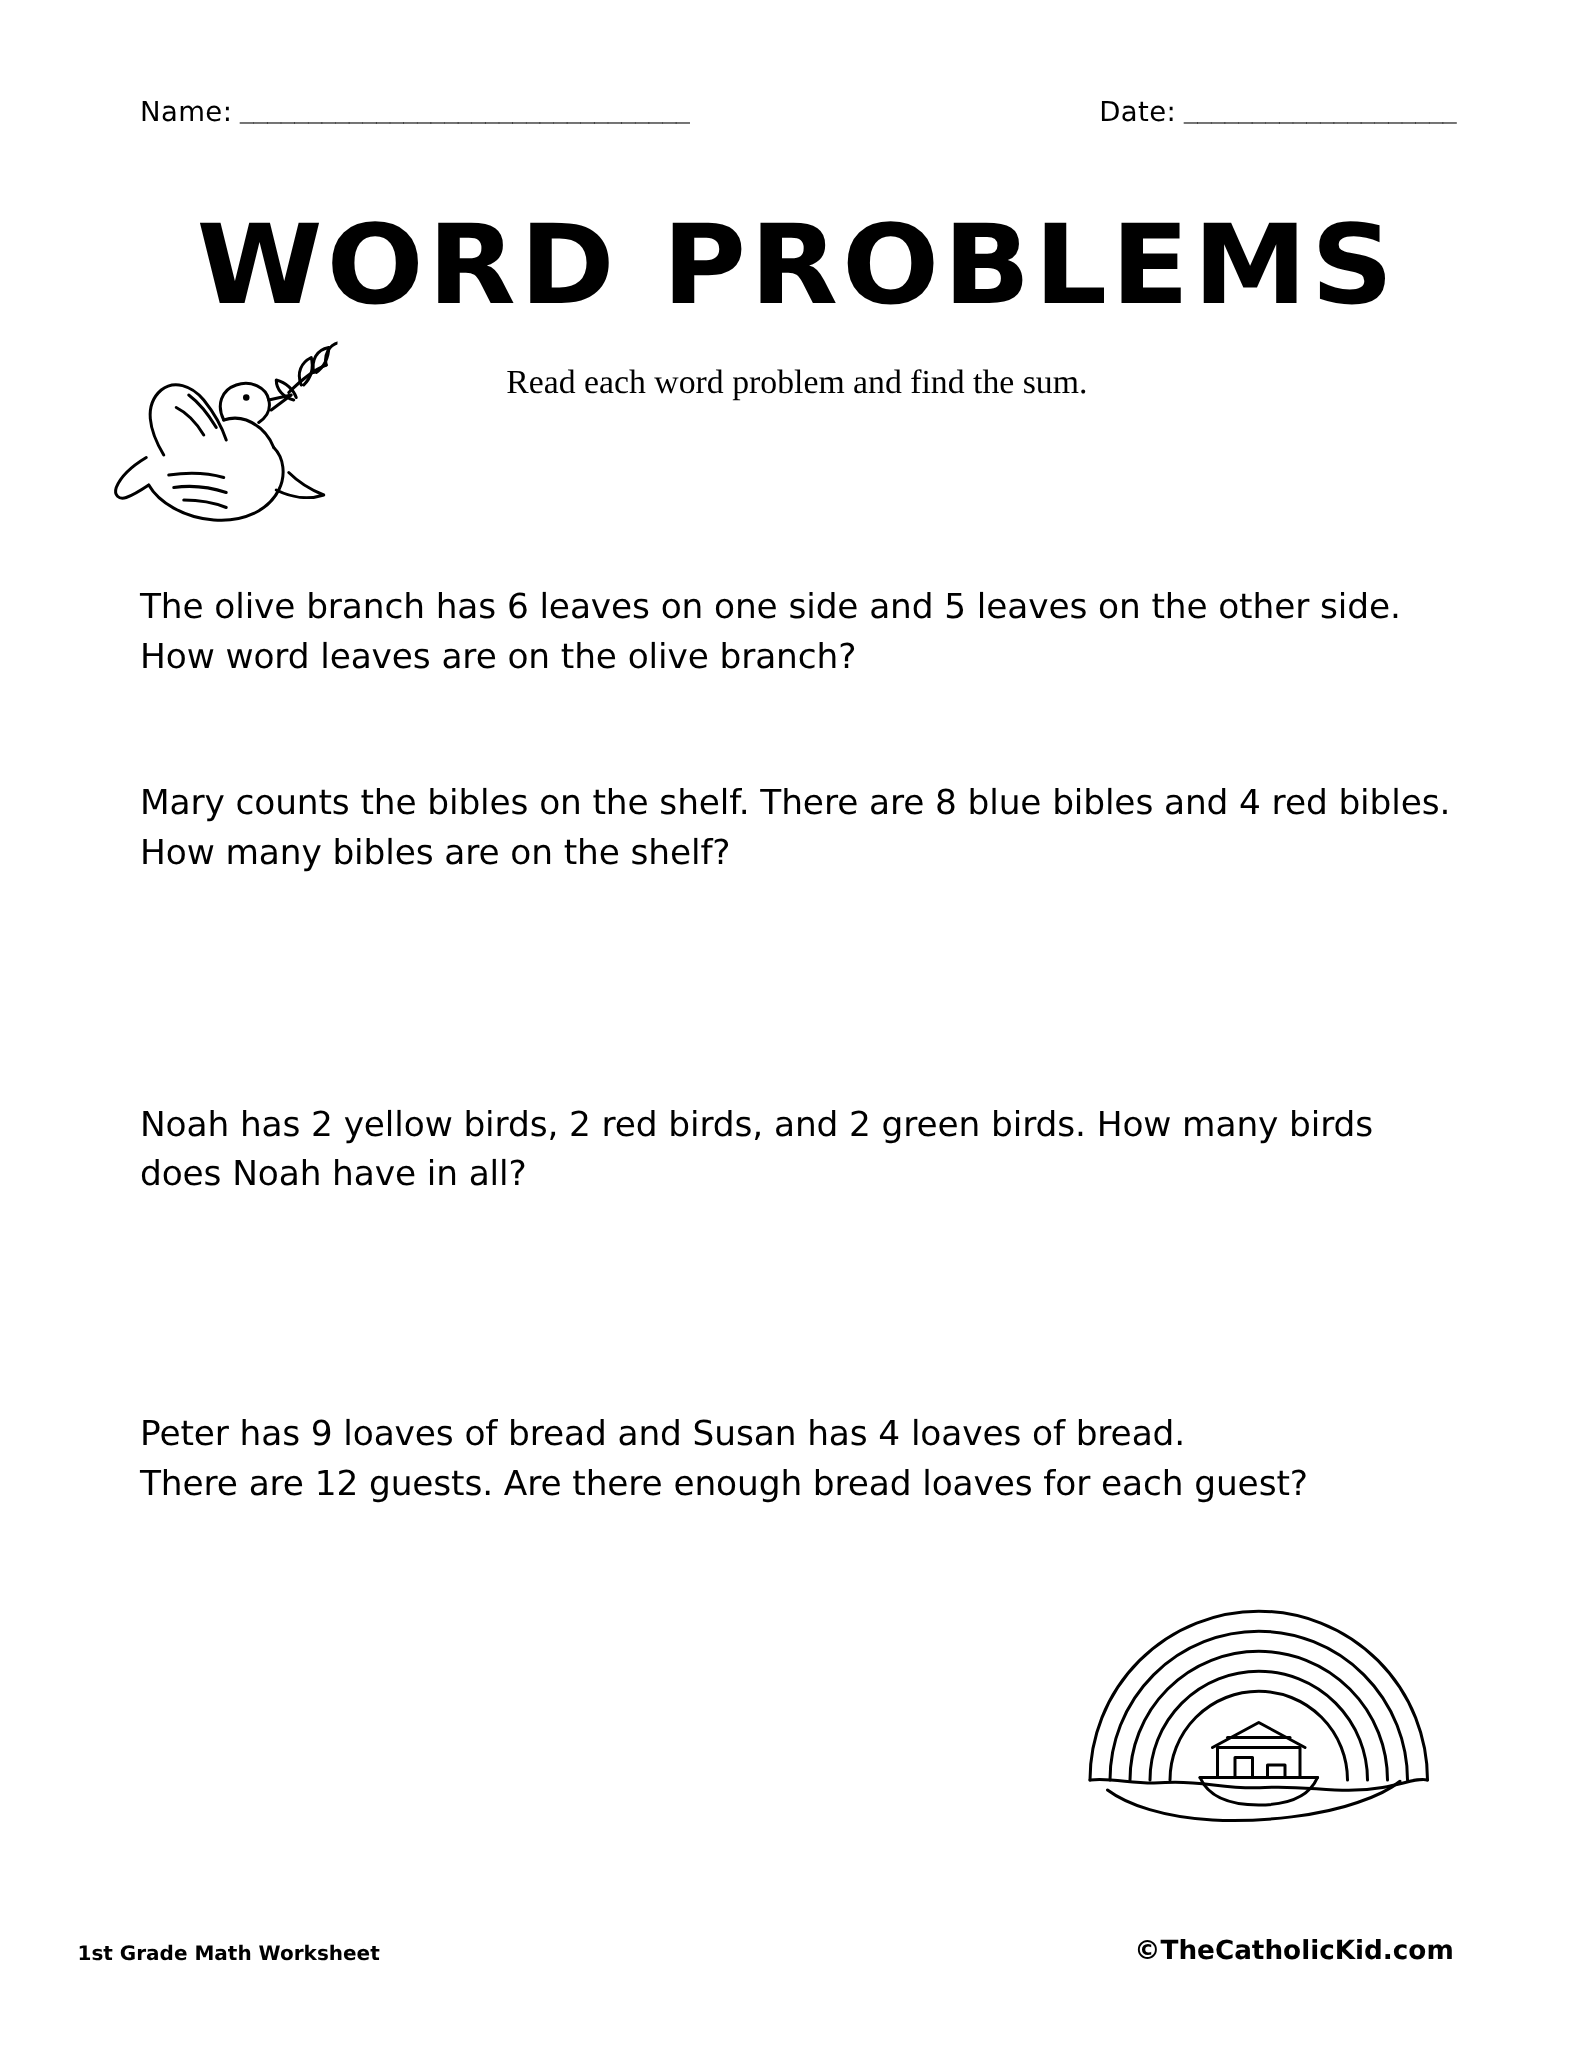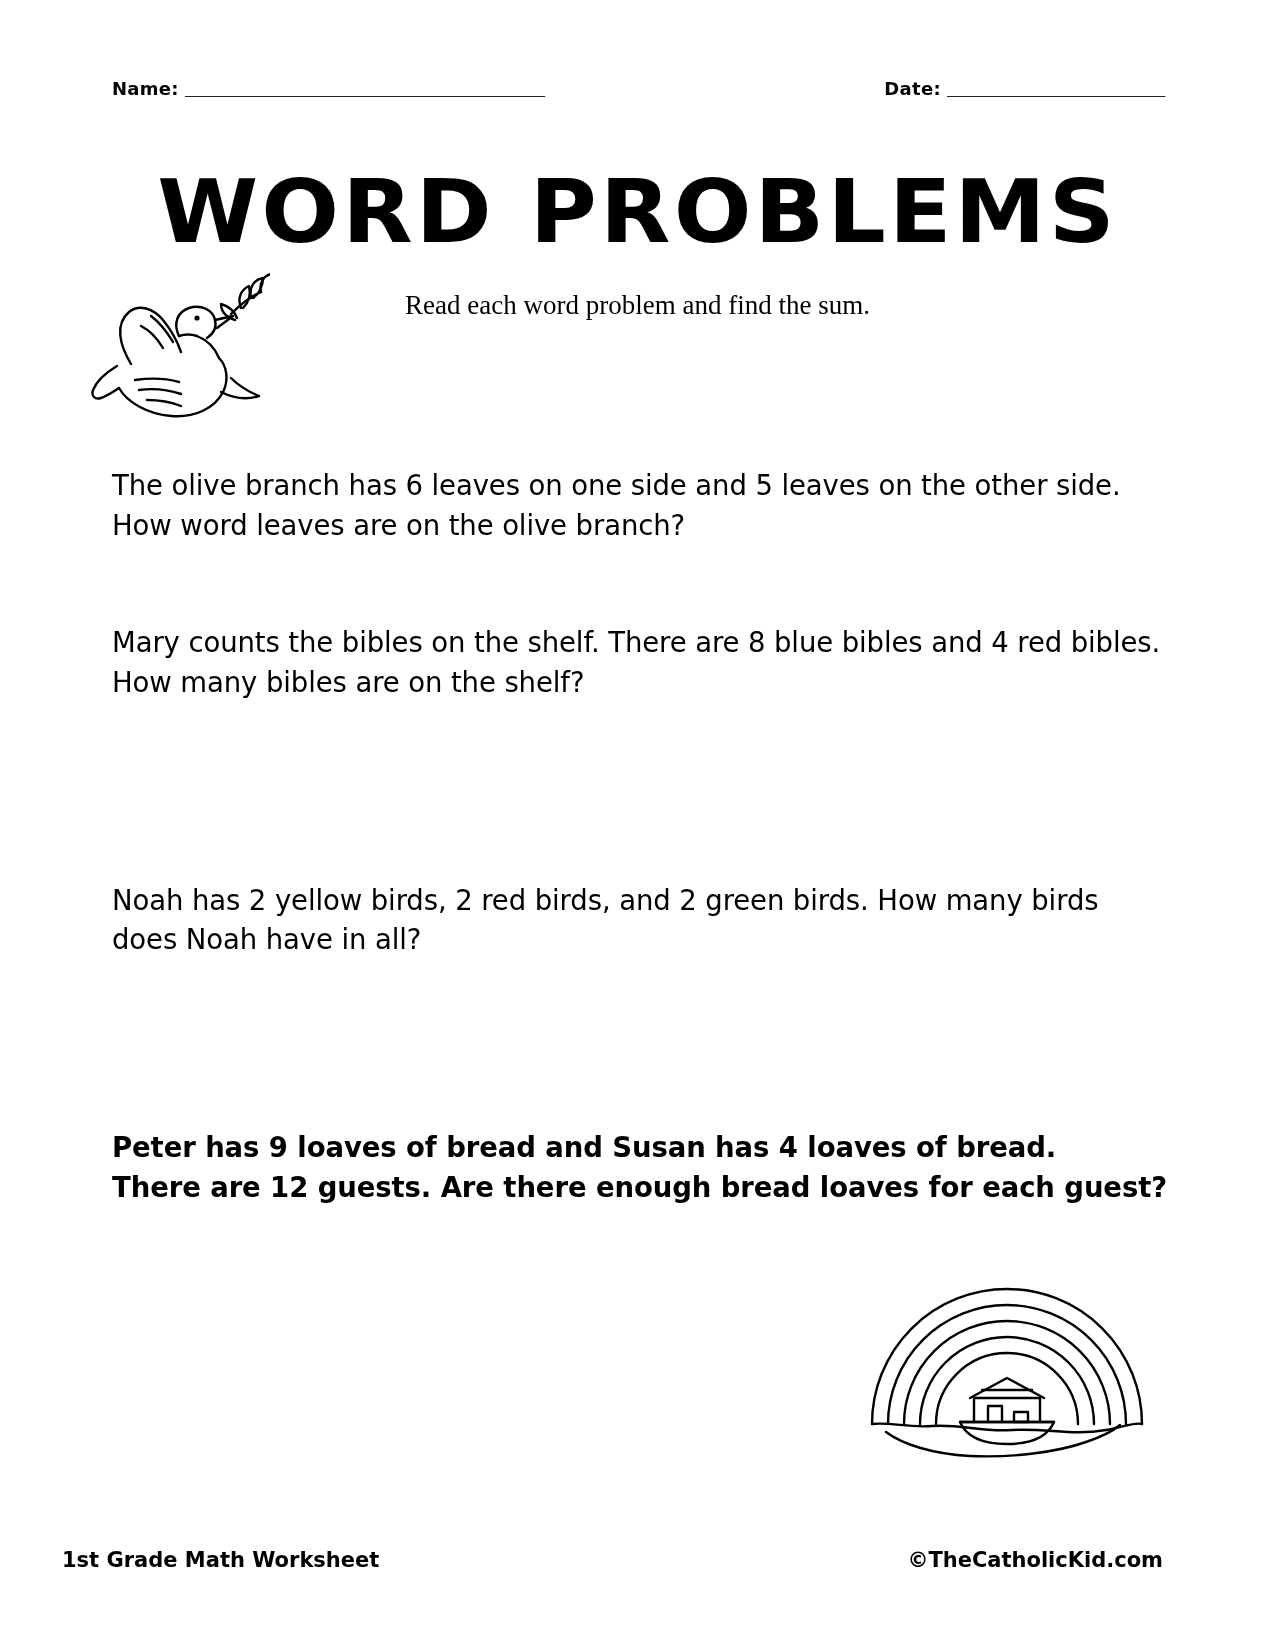--- a/index.html
+++ b/index.html
@@ -30,22 +30,22 @@
     display: flex;
     align-items: baseline;
   }
   .field {
     display: flex;
     align-items: baseline;
     white-space: nowrap;
   }
   .field-label {
     font-family: "DejaVu Sans", sans-serif;
-    font-weight: bold;
-    font-size: 18px;
+    font-weight: normal;
+    font-size: 22px;
     letter-spacing: 0.3px;
   }
   .field-line {
     font-family: Liberation Mono, monospace;
     font-weight: bold;
     font-size: 19px;
     letter-spacing: -0.5px;
     margin-left: 6px;
   }
   .field-name { margin-right: 0; }
@@ -94,40 +94,40 @@
   }
   .problem {
     font-family: "DejaVu Sans", sans-serif;
     font-size: 27.5px;
     line-height: 1.45;
     letter-spacing: -0.1px;
   }
   .problem-1 { margin-bottom: 77px; }
   .problem-2 { margin-bottom: 178px; }
   .problem-3 { margin-bottom: 168px; }
-  .problem-4 { margin-bottom: 0; font-weight: bold; }
+  .problem-4 { margin-bottom: 0; }
   .problem-line { display: block; white-space: nowrap; }
 
   
   .ark {
     position: absolute;
     top: 1272px;
     left: 862px;
     width: 290px;
     height: 195px;
   }
 
   
   .footer-left {
     position: absolute;
     bottom: 78px;
     left: 62px;
     font-family: "DejaVu Sans", sans-serif;
     font-weight: bold;
-    font-size: 21px;
+    font-size: 16px;
   }
   .footer-right {
     position: absolute;
     bottom: 78px;
     right: 112px;
     font-family: "DejaVu Sans", sans-serif;
     font-weight: bold;
     font-size: 21px;
   }
 </style>

